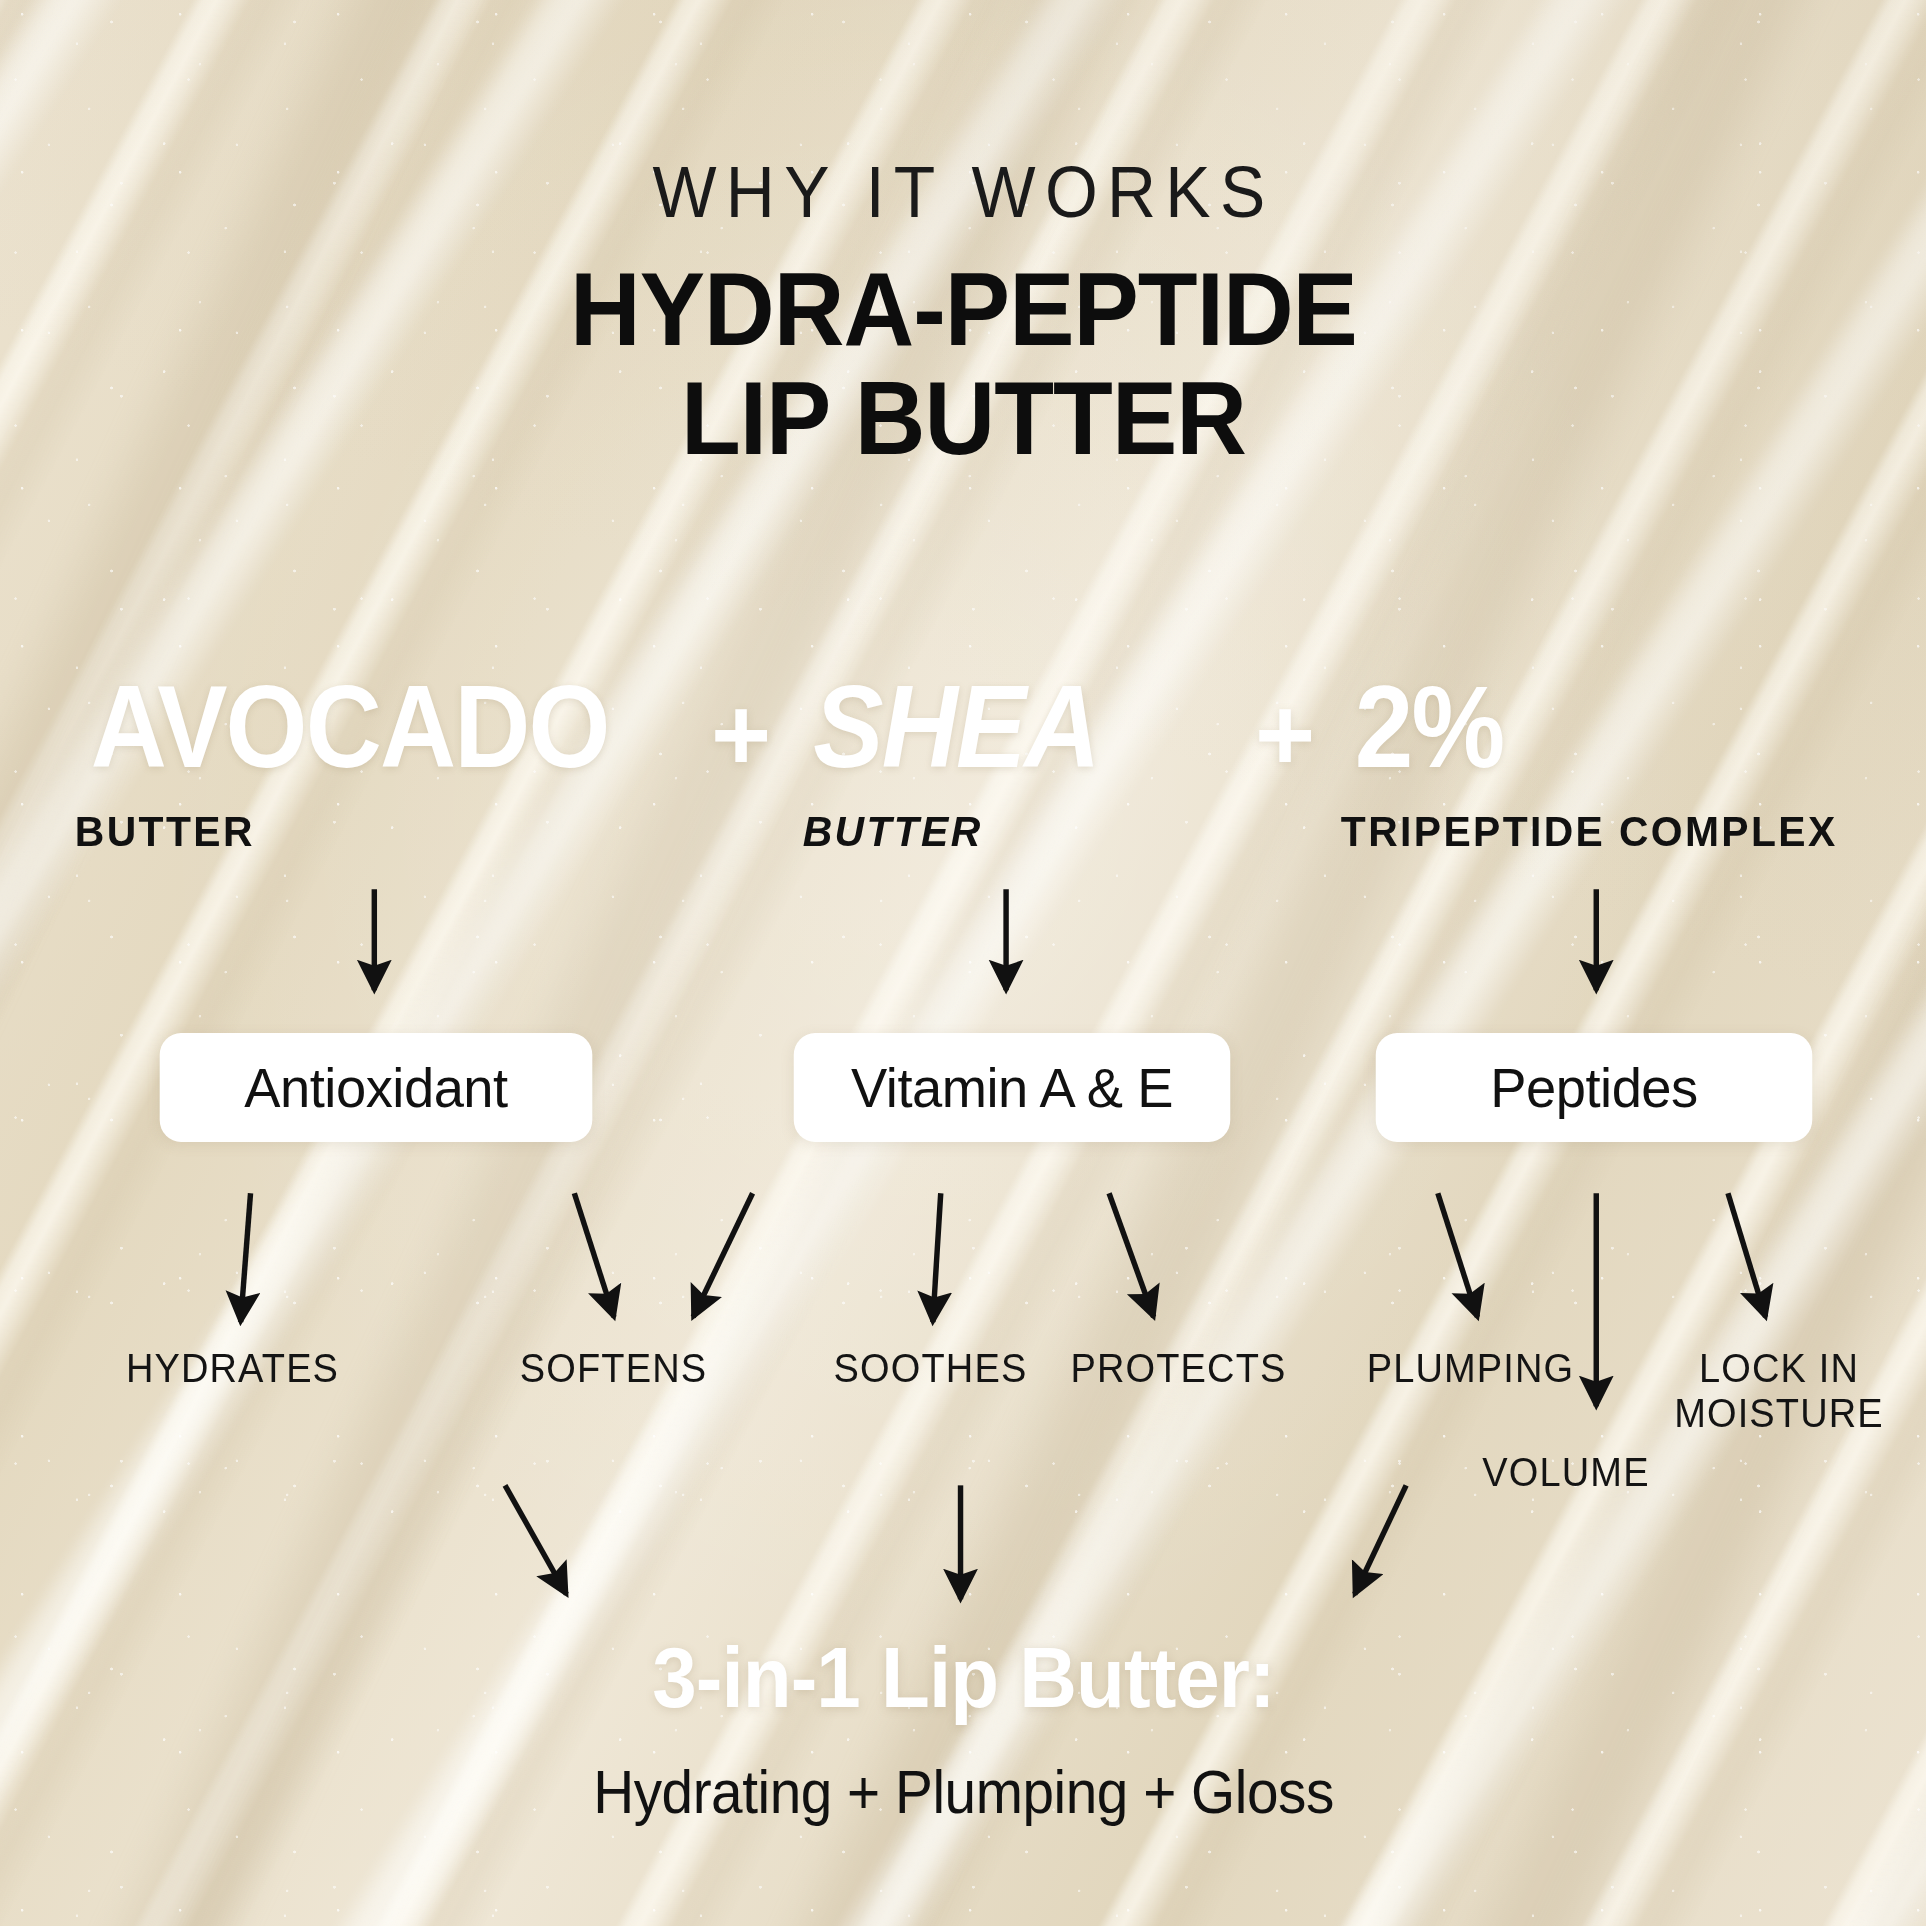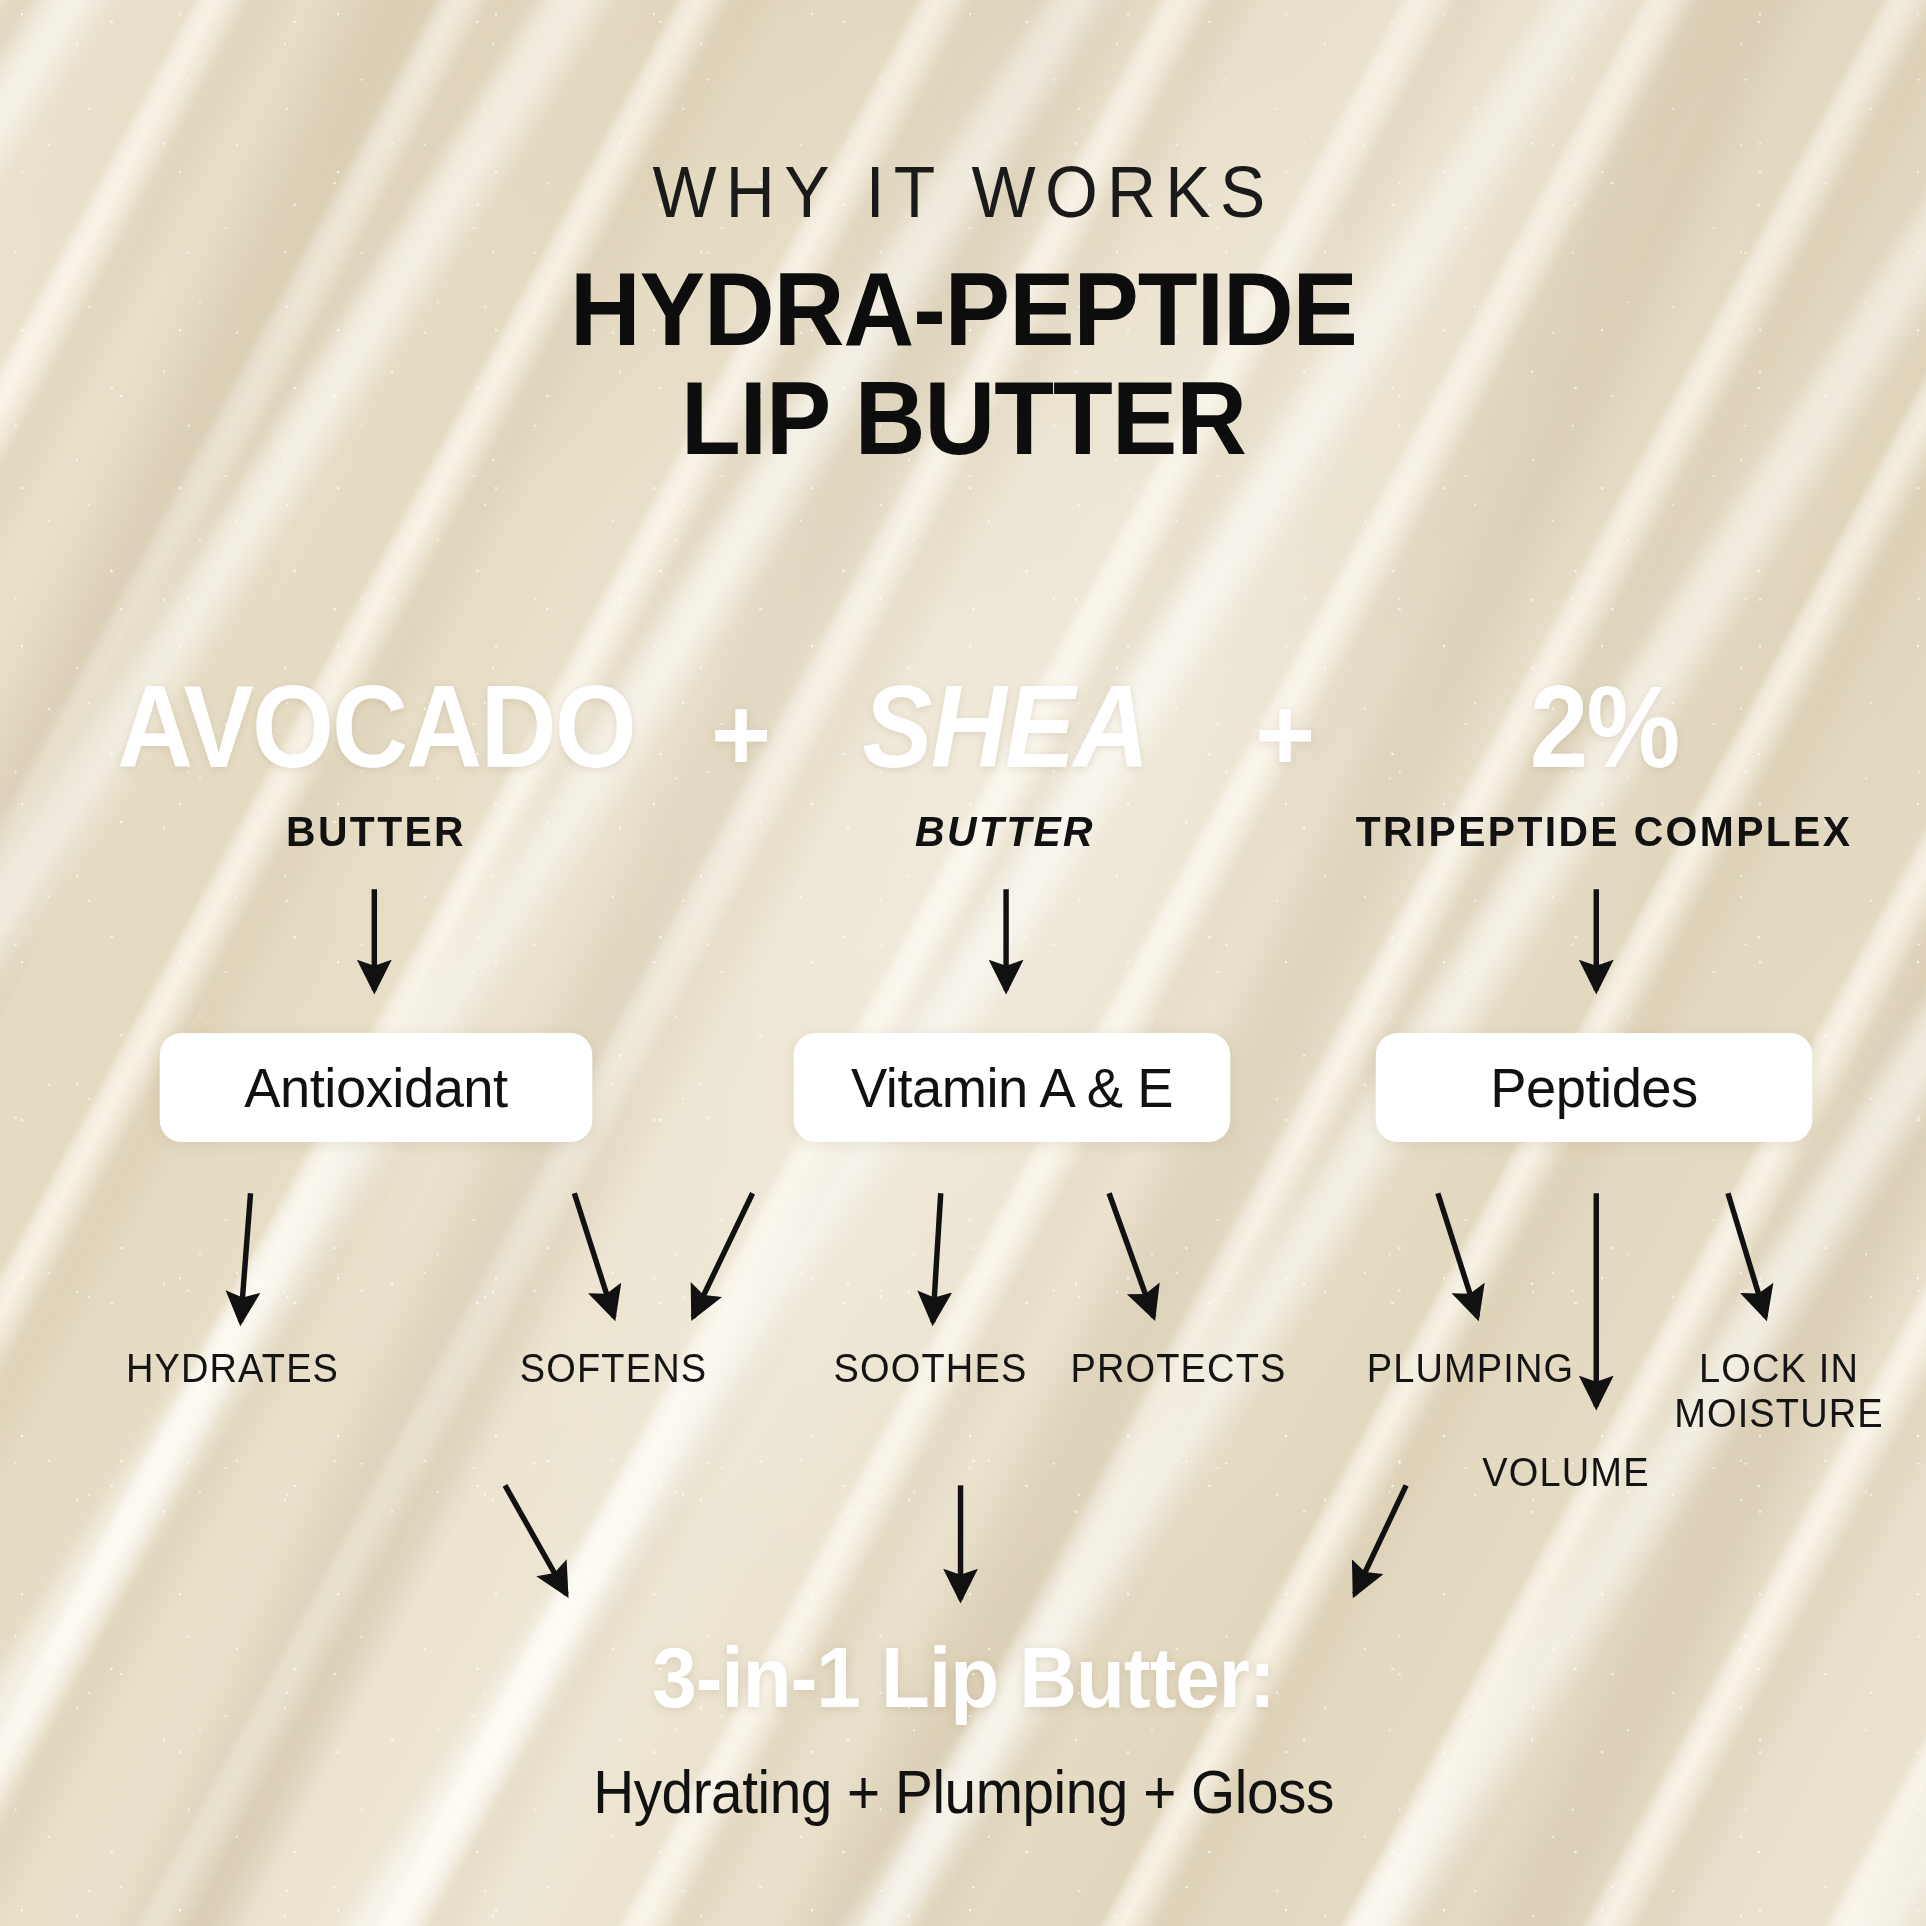--- a/index.html
+++ b/index.html
@@ -102,21 +102,21 @@
     line-height:1.02;
     letter-spacing:-1px;
     transform:scaleX(0.95);
   }
   .title.l1{ top:257px; }
   .title.l2{ top:366px; }
 
   
   .ing{
     position:absolute;
-    text-align:center;
+    text-align:left;
   }
   .ing .big{
     font-size:117px;
     font-weight:700;
     color:#ffffff;
     line-height:1;
     letter-spacing:-2px;
     transform:scaleX(0.9);
     text-shadow:0 2px 8px rgba(150,130,96,0.22);
   }

